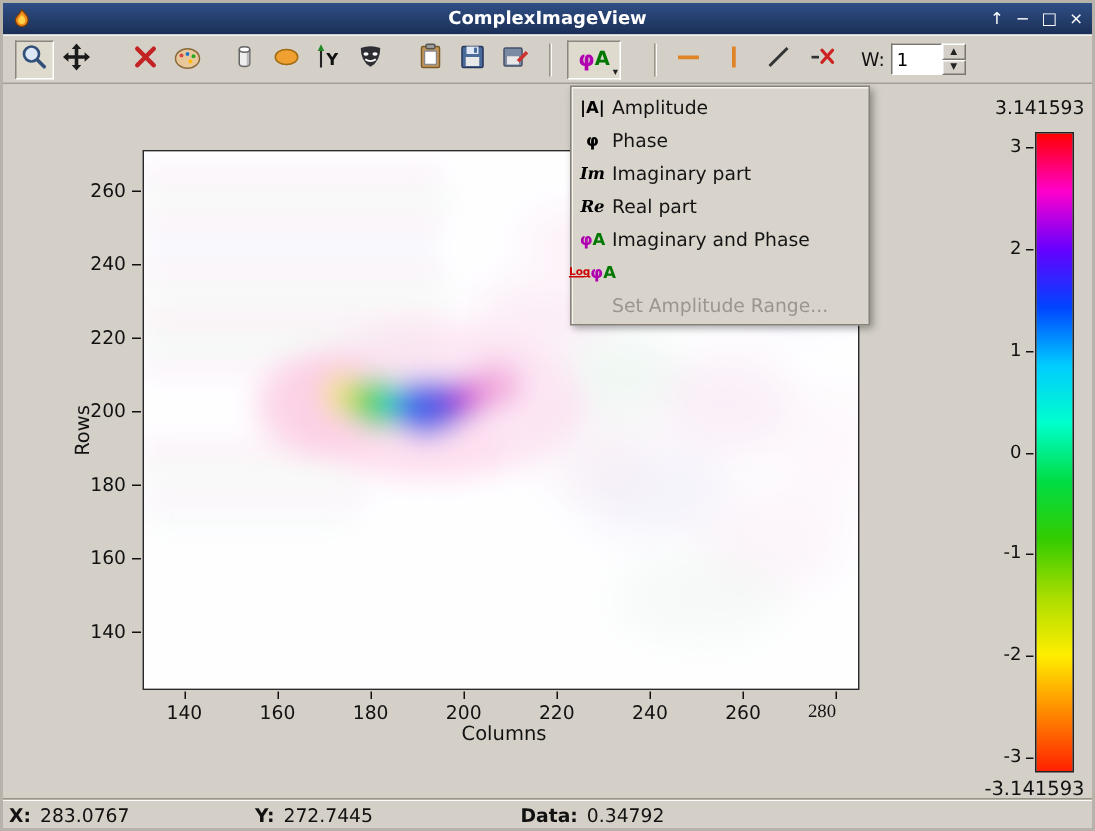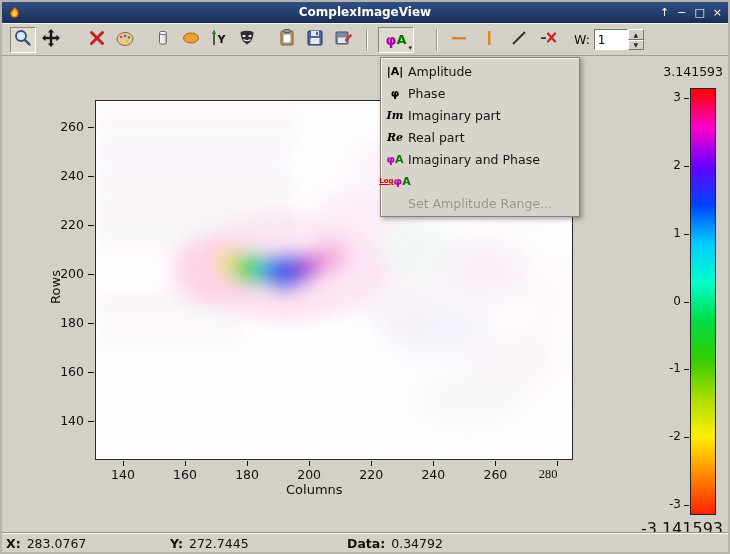--- a/index.html
+++ b/index.html
@@ -27,25 +27,25 @@
   .spin-arrows{display:flex;flex-direction:column;width:16px}
   .spin-btn{height:10.5px;display:flex;align-items:center;justify-content:center;font-size:6px;background:#d4d0c8;border:1px solid;border-color:#ffffff #7a766e #7a766e #ffffff;color:#222}
   
   .content{position:absolute;left:0;right:0;top:54px;bottom:20px;background:#d4d0c8}
   .plot-wrap{position:absolute;left:93px;top:44px;width:478px;height:360px;border:1px solid #2a2a2a;background:#fff}
   .plot-wrap svg{position:absolute;inset:0;width:100%;height:100%}
   .xtick-mark{position:absolute;top:405px;width:1px;height:5px;background:#111}
   .xtick-label{position:absolute;top:411px;width:30px;text-align:center;font-size:12.5px;color:#111}
   .ytick-mark{position:absolute;left:86px;width:6px;height:1px;background:#111}
   .ytick-label{position:absolute;left:50px;width:32px;text-align:right;font-size:12.5px;color:#111}
-  .x-axis-title{position:absolute;left:284px;top:426px;width:100px;font-size:13px;color:#111}
+  .x-axis-title{position:absolute;left:284px;top:426px;width:100px;text-align:center;font-size:13px;color:#111}
   .y-axis-title{position:absolute;left:32px;top:223px;width:44px;height:16px;text-align:center;font-size:13px;color:#111;transform:rotate(-90deg)}
   .colorbar{position:absolute;right:12px;top:32px;width:26px;height:427px;border:1px solid #222}
   .cb-top{position:absolute;right:5px;top:8px;font-size:12.5px;color:#111}
-  .cb-bottom{position:absolute;right:5px;top:463px;font-size:16px;color:#111}
+  .cb-bottom{position:absolute;right:5px;top:463px;font-size:13px;color:#111}
   .cbtick-mark{position:absolute;right:39px;width:5px;height:1px;background:#111}
   .cbtick-label{position:absolute;right:47px;width:30px;text-align:right;font-size:12px;color:#111}
   
   .statusbar{position:absolute;left:0;right:0;bottom:0;height:20px;background:#d4d0c8;border-top:1px solid #989488;box-shadow:inset 0 1px 0 #fbfaf8}
   .status-group{position:absolute;top:0;height:20px;display:flex;align-items:center;gap:6px;font-size:12.5px}
   .status-label{font-weight:bold}
   
   .menu{position:absolute;left:378px;top:55px;width:200px;background:#d8d4cc;border:1px solid #86827a;box-shadow:inset 1px 1px 0 #f6f4f0,2px 2px 5px rgba(0,0,0,.35);padding:2px 1px;z-index:50}
   .menu-item{height:22px;display:flex;align-items:center;font-size:12.5px;color:#141414;padding-right:6px}
   .menu-item.disabled{color:#9a968e}

